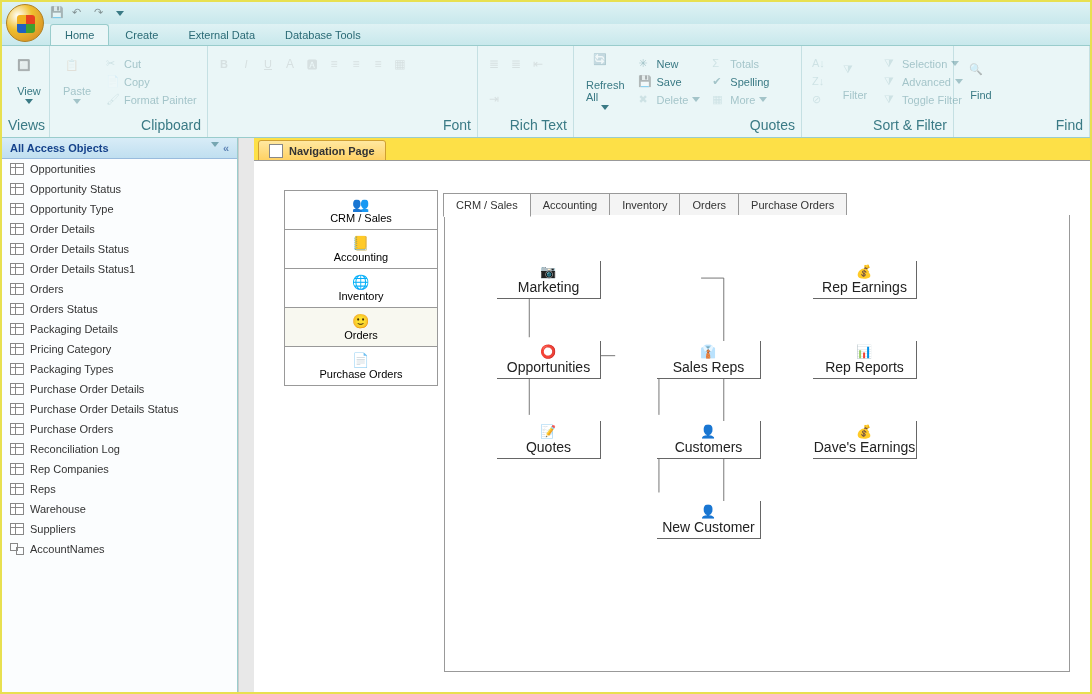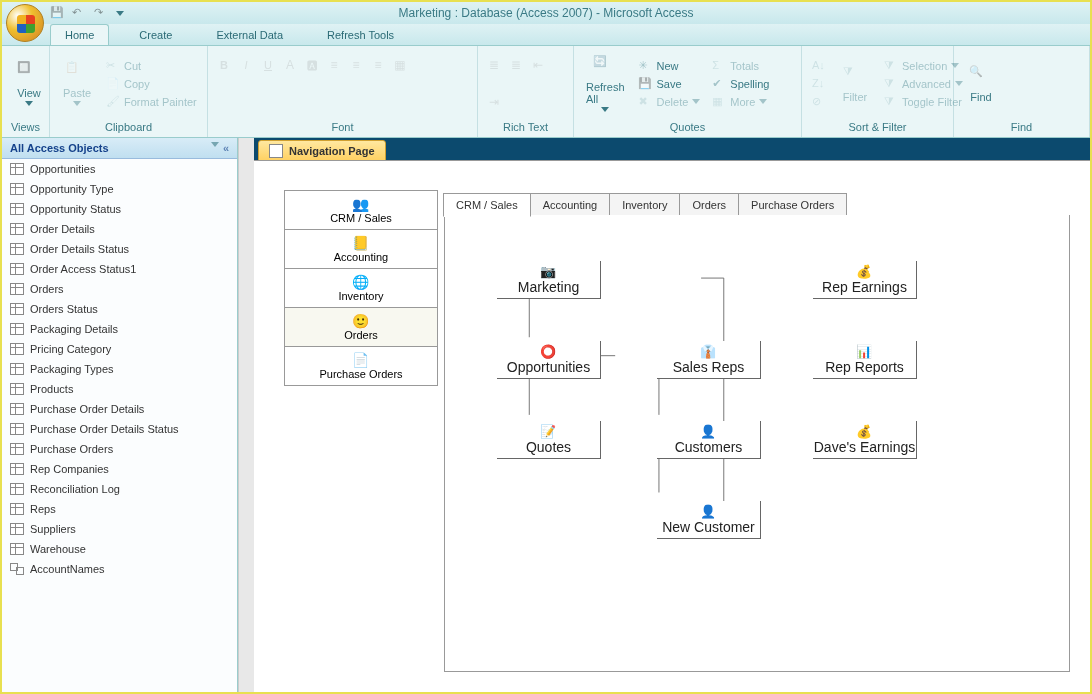--- a/index.html
+++ b/index.html
@@ -3,48 +3,48 @@
 <meta charset="utf-8">
 <style>
 *{box-sizing:border-box;margin:0;padding:0;font-family:"Segoe UI",Tahoma,sans-serif;font-size:11px}
 body{width:1092px;height:694px;overflow:hidden;background:#fff;border:2px solid #e8e050}
 .titlebar{height:22px;background:linear-gradient(#dff2f4,#c8e8ec);display:flex;align-items:center;position:relative}
 .office-btn{width:38px;height:38px;border-radius:50%;background:radial-gradient(circle at 30% 30%,#fff,#f0c030 40%,#d08020);position:absolute;left:4px;top:2px;z-index:10;border:1px solid #b08020}
 .office-btn::after{content:"";position:absolute;width:18px;height:18px;left:10px;top:10px;background:conic-gradient(#e84020 0 90deg,#40a030 90deg 180deg,#2060c0 180deg 270deg,#f0b020 270deg 360deg);border-radius:3px}
 .qat{margin-left:48px;display:flex;gap:8px;align-items:center}
 .qat-icon{width:14px;height:14px;opacity:.35}
 .title-text{position:absolute;left:50%;transform:translateX(-50%);color:#3a7a85;font-size:12px}
-.tabbar{height:22px;background:linear-gradient(#dff2f4,#c8e8ec);display:flex;align-items:flex-end;padding-left:48px;border-bottom:1px solid #9cc;gap:16px}
+.tabbar{height:22px;background:linear-gradient(#dff2f4,#c8e8ec);display:flex;align-items:flex-end;padding-left:48px;border-bottom:1px solid #9cc;gap:2px}
 .menutab{padding:4px 14px;color:#2a6a75;cursor:pointer}
 .menutab.active{background:#eaf6f7;border:1px solid #9cc;border-bottom:none;border-radius:3px 3px 0 0}
 .ribbon{height:92px;background:#eaf6f7;display:flex;border-bottom:1px solid #9cc}
 .rgroup{border-right:1px solid #c5e0e3;display:flex;flex-direction:column;padding:2px 6px}
 .rgroup-body{flex:1;display:flex;align-items:center;gap:4px}
-.rgroup-label{text-align:center;color:#3a7a85;font-size:11px;padding:2px 0}
+.rgroup-label{text-align:right;color:#3a7a85;font-size:14px;padding:2px 0}
 .bigbtn{display:flex;flex-direction:column;align-items:center;justify-content:center;padding:4px 6px;gap:2px;color:#3a7a85;min-width:42px}
 .bigbtn .ico{width:24px;height:24px;opacity:.4}
 .smallrow{display:flex;flex-direction:column;gap:2px}
 .smallbtn{display:flex;align-items:center;gap:4px;padding:1px 4px;color:#3a7a85;white-space:nowrap}
 .smallbtn .ico{width:14px;height:14px;opacity:.4}
 .fmtbtn{width:20px;height:20px;border:1px solid transparent;display:flex;align-items:center;justify-content:center;color:#888;font-size:12px;opacity:.5}
 .workspace{display:flex;height:calc(694px - 22px - 22px - 92px - 4px)}
 .navpane{width:236px;background:#eef5f8;border-right:1px solid #9cc;display:flex;flex-direction:column;overflow:hidden}
 .navhead{background:linear-gradient(#d8ecf7,#c0dff0);padding:4px 8px;color:#15428b;font-weight:bold;display:flex;align-items:center;justify-content:space-between;border-bottom:1px solid #9bd}
 .navhead .arrows{display:flex;gap:4px;opacity:.6}
 .navlist{flex:1;overflow-y:auto;background:#fbfdfe}
 .navitem{display:flex;align-items:center;gap:6px;padding:4px 8px;color:#333;cursor:pointer}
 .tbl-ico{width:14px;height:12px;background:linear-gradient(#fff,#fff);border:1px solid #888;position:relative;flex-shrink:0}
 .tbl-ico::before{content:"";position:absolute;left:0;right:0;top:3px;height:1px;background:#888}
 .tbl-ico::after{content:"";position:absolute;top:0;bottom:0;left:4px;width:1px;background:#888}
 .qry-ico{width:14px;height:12px;position:relative;flex-shrink:0}
 .qry-ico::before{content:"";position:absolute;width:6px;height:6px;border:1px solid #888;left:0;top:0}
 .qry-ico::after{content:"";position:absolute;width:6px;height:6px;border:1px solid #888;right:0;bottom:0}
 .navsect{background:linear-gradient(#d8ecf7,#c0dff0);padding:3px 8px;color:#15428b;font-weight:bold;border-top:1px solid #9bd;border-bottom:1px solid #9bd;display:flex;justify-content:space-between}
 .vscroll{width:16px;background:#e8e8e8;border-left:1px solid #ccc}
-.main{flex:1;background:#0c4a6e;position:relative}
+.main{flex:1;background:#fde047;position:relative}
 .doctab{position:absolute;left:4px;top:2px;background:linear-gradient(#ffe8a0,#ffd060);border:1px solid #d0a030;padding:3px 10px;display:flex;align-items:center;gap:6px;font-weight:bold;color:#333;border-radius:3px 3px 0 0}
 .doctab .ico{width:14px;height:14px;background:#fff;border:1px solid #888}
 .docarea{position:absolute;left:0;top:22px;right:0;bottom:0;background:#fff;border-top:1px solid #999}
 .navform{position:absolute;left:30px;top:30px}
 .navbtn{width:154px;height:40px;border:1px solid #999;background:#fff;display:flex;flex-direction:column;align-items:center;justify-content:center;gap:1px;cursor:pointer;margin-top:-1px}
 .navbtn.active{background:#f8f8f0;border-width:1px}
 .navbtn .emoji{font-size:14px;line-height:1}
 .subtabs{position:absolute;left:190px;top:32px;display:flex}
 .subtab{border:1px solid #999;padding:5px 12px;background:#f4f4f4;margin-left:-1px;cursor:pointer;color:#333}
 .subtab.active{background:#fff;border-bottom:1px solid #fff;position:relative;z-index:2}
@@ -60,28 +60,27 @@
 <body>
 
 <div class="titlebar">
   <div class="office-btn"></div>
   <div class="qat">
     <span class="qat-icon dimmed">💾</span>
     <span class="qat-icon dimmed">↶</span>
     <span class="qat-icon dimmed">↷</span>
     <span class="chev"></span>
   </div>
-  <div class="title-text">Marketing : Database (Access 2007) - Microsoft Access</div>
 </div>
 
 <div class="tabbar">
   <div class="menutab active">Home</div>
   <div class="menutab">Create</div>
   <div class="menutab">External Data</div>
-  <div class="menutab">Refresh Tools</div>
+  <div class="menutab">Database Tools</div>
 </div>
 
 <div class="ribbon">
   <div class="rgroup" style="width:48px">
     <div class="rgroup-body">
         <div class="bigbtn">
           <div class="ico">🔲</div>
           <span>View</span>
           <span class="chev"></span>
         </div>
@@ -244,37 +243,37 @@
           <span>«</span>
         </span>
     </div>
     <div class="navlist" id="navlist">
         <div class="navitem">
           <span class="tbl-ico"></span>
           <span>Opportunities</span>
         </div>
         <div class="navitem">
           <span class="tbl-ico"></span>
+          <span>Opportunity Status</span>
+        </div>
+        <div class="navitem">
+          <span class="tbl-ico"></span>
           <span>Opportunity Type</span>
         </div>
         <div class="navitem">
           <span class="tbl-ico"></span>
-          <span>Opportunity Status</span>
-        </div>
-        <div class="navitem">
-          <span class="tbl-ico"></span>
           <span>Order Details</span>
         </div>
         <div class="navitem">
           <span class="tbl-ico"></span>
           <span>Order Details Status</span>
         </div>
         <div class="navitem">
           <span class="tbl-ico"></span>
-          <span>Order Access Status1</span>
+          <span>Order Details Status1</span>
         </div>
         <div class="navitem">
           <span class="tbl-ico"></span>
           <span>Orders</span>
         </div>
         <div class="navitem">
           <span class="tbl-ico"></span>
           <span>Orders Status</span>
         </div>
         <div class="navitem">
@@ -284,53 +283,49 @@
         <div class="navitem">
           <span class="tbl-ico"></span>
           <span>Pricing Category</span>
         </div>
         <div class="navitem">
           <span class="tbl-ico"></span>
           <span>Packaging Types</span>
         </div>
         <div class="navitem">
           <span class="tbl-ico"></span>
-          <span>Products</span>
-        </div>
-        <div class="navitem">
-          <span class="tbl-ico"></span>
           <span>Purchase Order Details</span>
         </div>
         <div class="navitem">
           <span class="tbl-ico"></span>
           <span>Purchase Order Details Status</span>
         </div>
         <div class="navitem">
           <span class="tbl-ico"></span>
           <span>Purchase Orders</span>
         </div>
         <div class="navitem">
           <span class="tbl-ico"></span>
+          <span>Reconciliation Log</span>
+        </div>
+        <div class="navitem">
+          <span class="tbl-ico"></span>
           <span>Rep Companies</span>
         </div>
         <div class="navitem">
           <span class="tbl-ico"></span>
-          <span>Reconciliation Log</span>
-        </div>
-        <div class="navitem">
-          <span class="tbl-ico"></span>
           <span>Reps</span>
         </div>
         <div class="navitem">
           <span class="tbl-ico"></span>
+          <span>Warehouse</span>
+        </div>
+        <div class="navitem">
+          <span class="tbl-ico"></span>
           <span>Suppliers</span>
-        </div>
-        <div class="navitem">
-          <span class="tbl-ico"></span>
-          <span>Warehouse</span>
         </div>
         <div class="navitem">
           <span class="qry-ico"></span>
           <span>AccountNames</span>
         </div>
       </div>
   </div>
   <div class="vscroll"></div>
 
   <div class="main">

